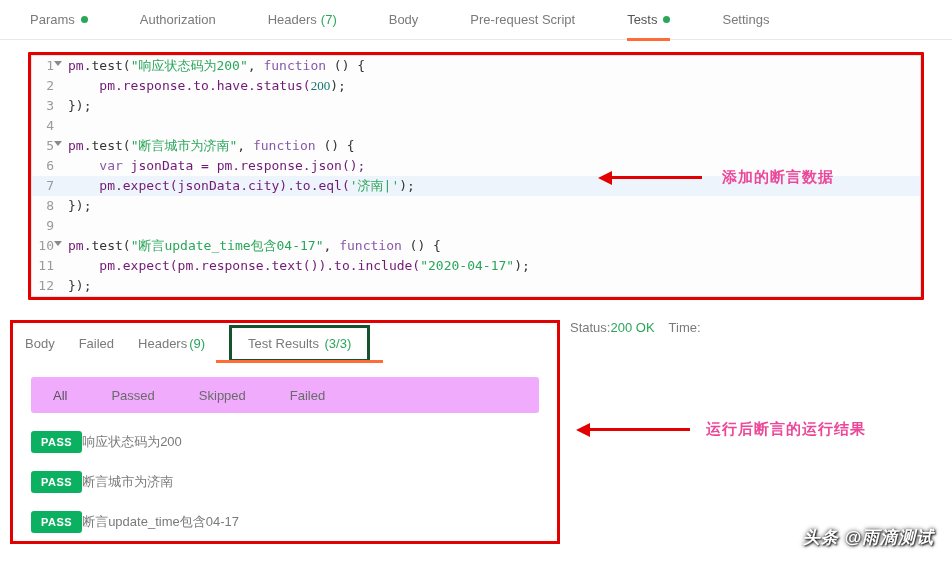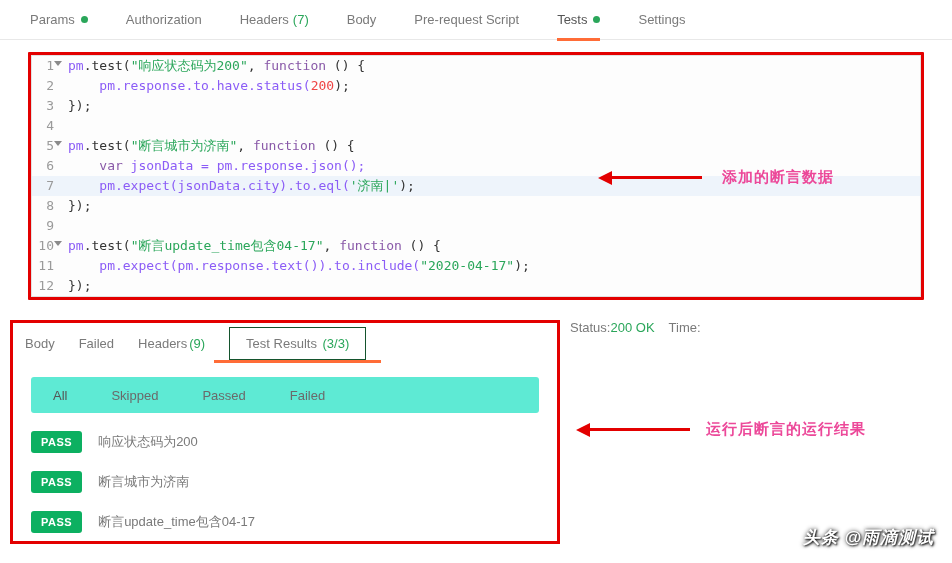--- a/index.html
+++ b/index.html
@@ -1,57 +1,57 @@
 <!DOCTYPE html>
 <html><head>
 <meta charset="utf-8">
 <style>
   * { margin: 0; padding: 0; box-sizing: border-box; }
   body { font-family: "Helvetica Neue", Arial, sans-serif; font-size: 13px; color: #555; background: #fff; width: 952px; height: 563px; overflow: hidden; position: relative; }
 
-  .top-tabs { display: flex; height: 40px; align-items: center; border-bottom: 1px solid #e8e8e8; padding: 0 10px 0 30px; gap: 38px; }
+  .top-tabs { display: flex; height: 40px; align-items: center; border-bottom: 1px solid #e8e8e8; padding: 0 10px 0 30px; gap: 52px; }
   .top-tab { color: #7a7a7a; position: relative; cursor: pointer; height: 40px; display: flex; align-items: center; }
   .top-tab .count { color: #2aa65a; margin-left: 4px; }
   .top-tab .dot { display: inline-block; width: 7px; height: 7px; border-radius: 50%; background: #2aa65a; margin-left: 6px; }
   .top-tab.active { color: #555; }
   .top-tab.active::after { content:""; position:absolute; left:0; right:0; bottom:-1px; height:3px; background:#ff6c37; }
 
   .code-area { border: 3px solid #e30000; margin: 12px 28px 0 28px; border-radius: 1px; position: relative; }
   .code-pane { background: #fdfdfd; border: 1px solid #e2e2e2; font-family: Menlo, Consolas, monospace; font-size: 13px; line-height: 20px; }
   .code-line { display: flex; }
   .gutter { width: 32px; text-align: right; color: #9a9a9a; padding-right: 10px; user-select: none; position: relative; }
   .fold { position: absolute; right: 2px; top: 5px; width: 0; height: 0; border-left: 4px solid transparent; border-right: 4px solid transparent; border-top: 5px solid #8a8a8a; }
   .src { flex: 1; white-space: pre; color: #333; padding-left: 4px; }
   .code-line.hl { background: #eef4fb; }
-  .tk-id { color: #8b5cf6; }
+  .tk-id { color: #701a75; }
   .tk-str { color: #2aa65a; }
-  .tk-num { color: #ef4444; }
+  .tk-num { color: #0f766e; font-family: Liberation Serif, serif; }
   .tk-kw { color: #8959a8; }
   .tk-pn { color: #333; }
 
   .annot1 { position: absolute; left: 598px; top: 168px; display: flex; align-items: center; }
   .arrow-left { width: 0; height: 0; border-top: 7px solid transparent; border-bottom: 7px solid transparent; border-right: 14px solid #e30000; }
   .arrow-line { height: 3px; background: #e30000; flex: 0 0 90px; }
   .annot-text { color: #ec4899; font-weight: 700; font-size: 15px; margin-left: 20px; letter-spacing: 1px; }
 
   .results-box { border: 3px solid #e30000; margin: 20px 0 0 10px; width: 550px; padding: 0 0 8px 0; position: relative; }
   .results-tabs-row { display: flex; align-items: center; height: 40px; padding: 0 12px; gap: 24px; }
   .results-tab { color: #7a7a7a; cursor: pointer; position: relative; }
-  .results-tab.tab-box { border: 1px solid #14532d; padding: 8px 16px; }
+  .results-tab.tab-box { border: 3px solid #14532d; padding: 8px 16px; }
   .results-tab .count { color: #2aa65a; margin-left: 2px; }
   .results-tab .underline { position:absolute; left:-16px; right:-16px; bottom:-4px; height:3px; background:#ff6c37; }
 
   .status-row { position: absolute; left: 570px; top: 320px; display: flex; align-items: center; gap: 0; color: #7a7a7a; font-size: 13px; }
   .status-row .ok { color: #2aa65a; }
 
-  .filter-bar { margin: 14px 18px 0 18px; background: #5eead4; border-radius: 3px; height: 36px; display: flex; align-items: center; }
+  .filter-bar { margin: 14px 18px 0 18px; background: #f0abfc; border-radius: 3px; height: 36px; display: flex; align-items: center; }
   .filter-btn { padding: 0 22px; color: #6a6a6a; cursor: pointer; height: 100%; display: flex; align-items: center; }
   .filter-btn.active { color: #555; }
 
-  .result-row { display: flex; align-items: center; margin: 18px 18px 0 18px; gap: 16px; color: #7a7a7a; }
+  .result-row { display: flex; align-items: center; margin: 18px 18px 0 18px; color: #7a7a7a; }
   .badge { background: #0cb061; color: #fff; font-size: 11px; font-weight: 600; padding: 5px 10px; border-radius: 3px; letter-spacing: 0.5px; }
 
   .annot2 { position: absolute; left: 576px; top: 420px; display: flex; align-items: center; }
   .annot2 .arrow-line { flex: 0 0 100px; }
   .annot2 .annot-text { margin-left: 16px; }
 
   .watermark { position: absolute; right: 18px; bottom: 14px; color: #fff; font-size: 17px; font-weight: 600; font-style: italic; text-shadow: 0 0 4px rgba(0,0,0,.9), 1px 1px 2px rgba(0,0,0,.9); letter-spacing: 1px; }
 </style>
 </head>
 <body>
@@ -154,22 +154,22 @@
     <div class="results-tab"><span>Failed</span></div>
     <div class="results-tab"><span>Headers</span><span class="count">(9)</span></div>
     <div class="results-tab tab-box">
       <span>Test Results</span> <span class="count">(3/3)</span>
       <div class="underline"></div>
     </div>
   </div>
 
   <div class="filter-bar">
     <div class="filter-btn active">All</div>
+    <div class="filter-btn">Passed</div>
     <div class="filter-btn">Skipped</div>
-    <div class="filter-btn">Passed</div>
     <div class="filter-btn">Failed</div>
   </div>
 
   <div class="result-row">
     <span class="badge">PASS</span>
     <span>响应状态码为200</span>
   </div>
   <div class="result-row">
     <span class="badge">PASS</span>
     <span>断言城市为济南</span>

